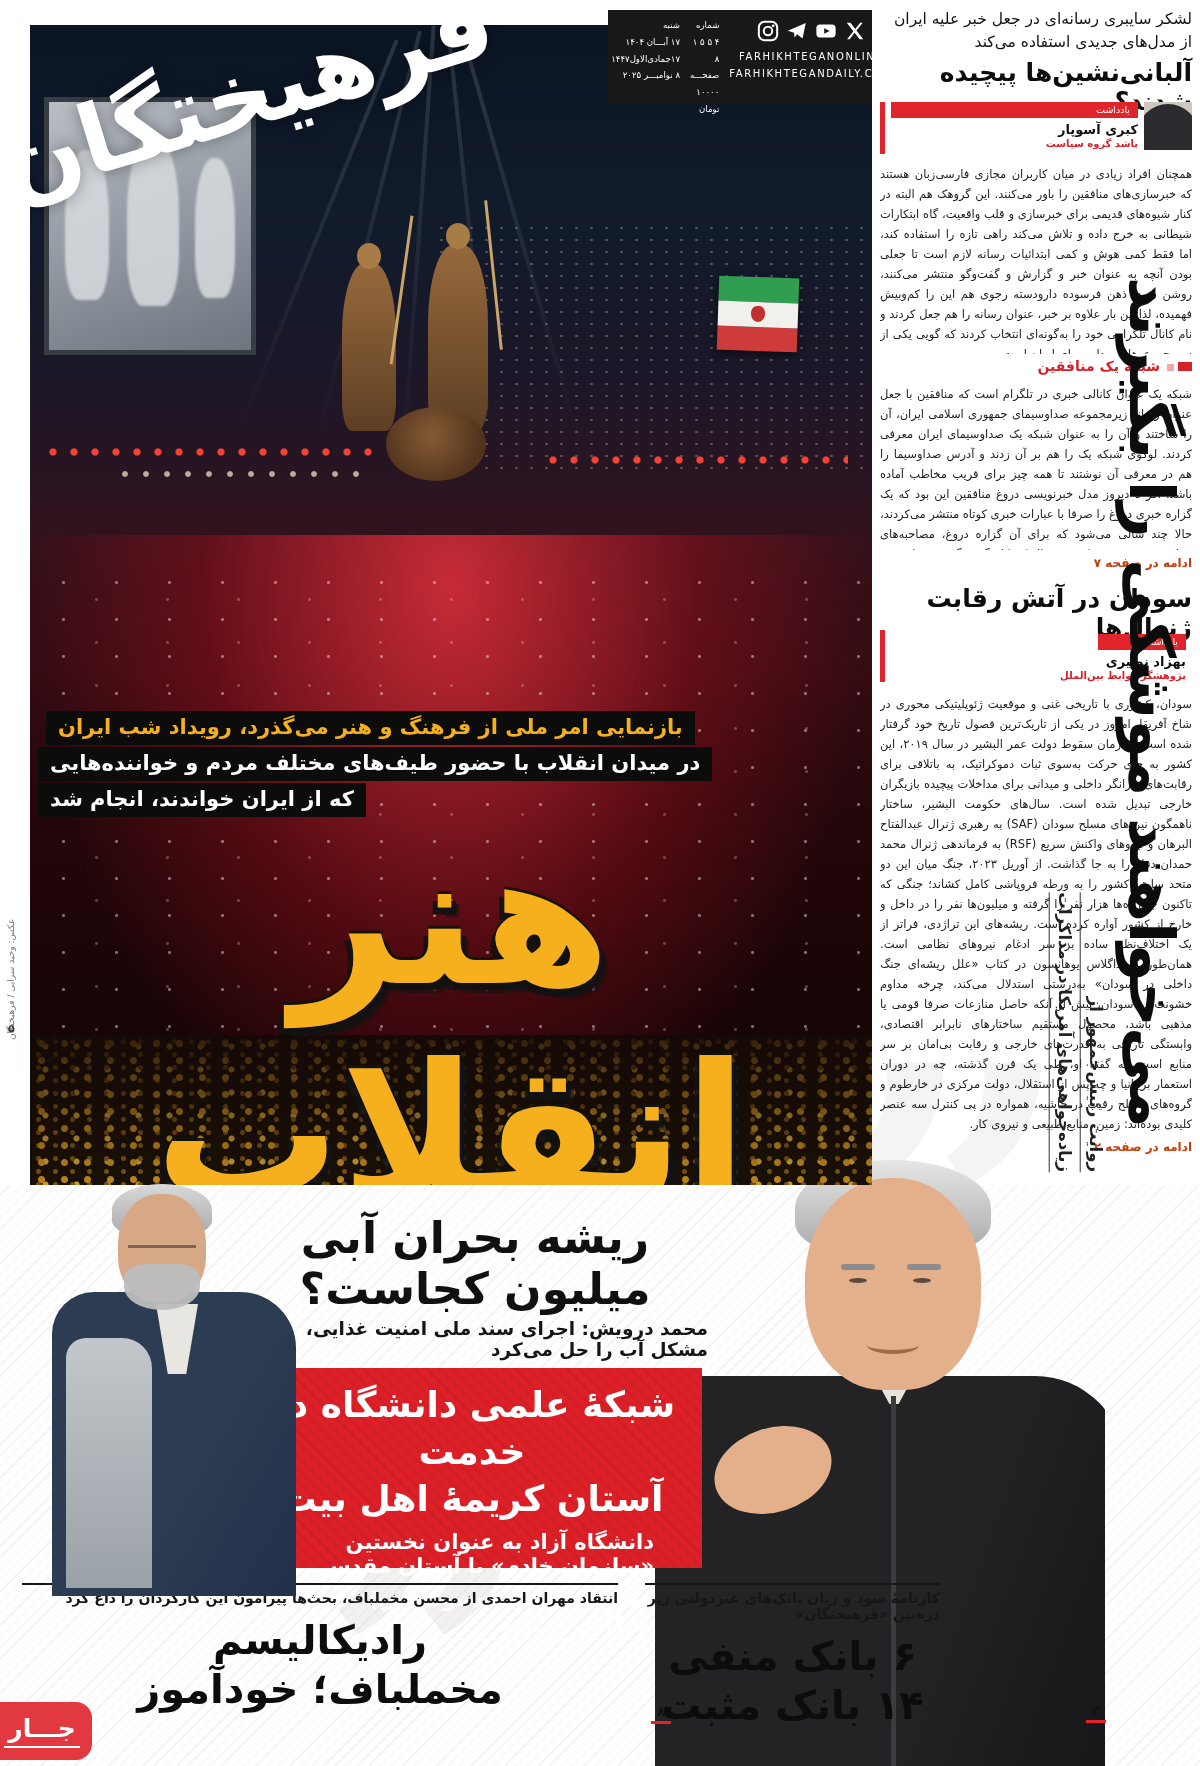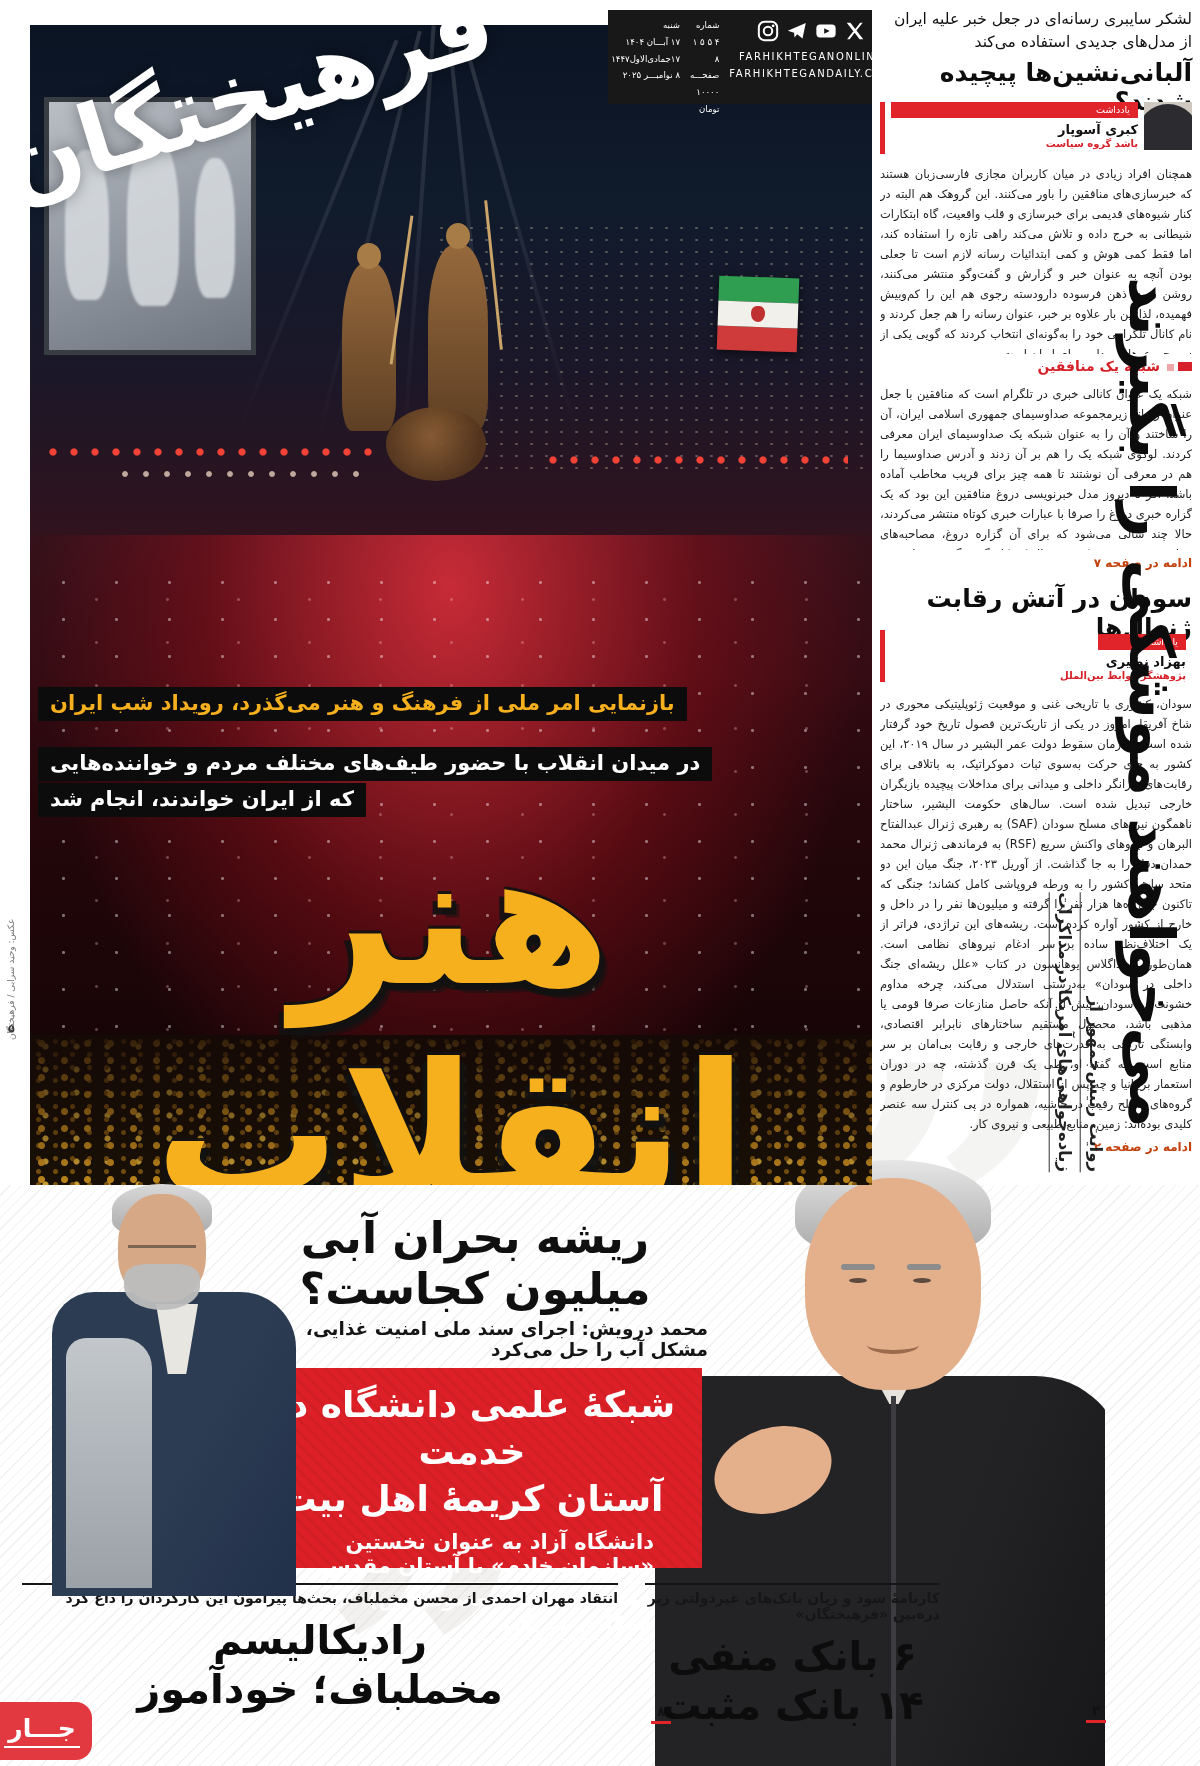--- a/index.html
+++ b/index.html
@@ -91,21 +91,21 @@
                      radial-gradient(circle, #e7b63a 2.5px, transparent 3.6px);
     background-size:23px 17px, 17px 13px, 31px 23px; }
   .ph-flowers::before { content:""; position:absolute; inset:0; background:linear-gradient(180deg, rgba(20,8,6,.85), rgba(20,8,6,.15)); }
 
   .masthead { position:absolute; left:-28px; top:88px; transform:rotate(-17deg); transform-origin:left center;
     font-size:96px; font-weight:800; color:#ffffff; z-index:6; white-space:nowrap;
     text-shadow:0 0 16px rgba(0,0,0,.35); }
   .cap { position:absolute; left:8px; z-index:7; background:#0c0c0c; color:#fff; font-size:21px; font-weight:800;
     padding:4px 12px 6px; white-space:nowrap; }
   .cap.yellow { color:#f6b01e; }
-  .c1{ top:662px; } .c2{ top:722px; } .c3{ top:758px; }
+  .c1{ top:686px;margin-left:8px; } .c2{ top:722px; } .c3{ top:758px; }
   .big-yellow { position:absolute; left:0; top:788px; width:100%; text-align:center; z-index:7;
     font-size:185px; line-height:1.15; font-weight:800; color:#f6b01e;
     text-shadow:5px 7px 0 rgba(18,18,18,.9), -5px 7px 0 rgba(18,18,18,.9), 0 -3px 0 rgba(18,18,18,.9),
                 8px 10px 0 rgba(18,18,18,.55); }
   .ph-credit { position:absolute; left:6px; top:1040px; transform:rotate(-90deg); transform-origin:top left;
     font-size:9px; color:#777; white-space:nowrap; z-index:3; }
   .marker-5photo { position:absolute; left:8px; top:1022px; font-size:11px; font-weight:700; color:#333; z-index:3; }
 
   
   .lower { position:absolute; left:0; top:1185px; width:1200px; height:581px;

